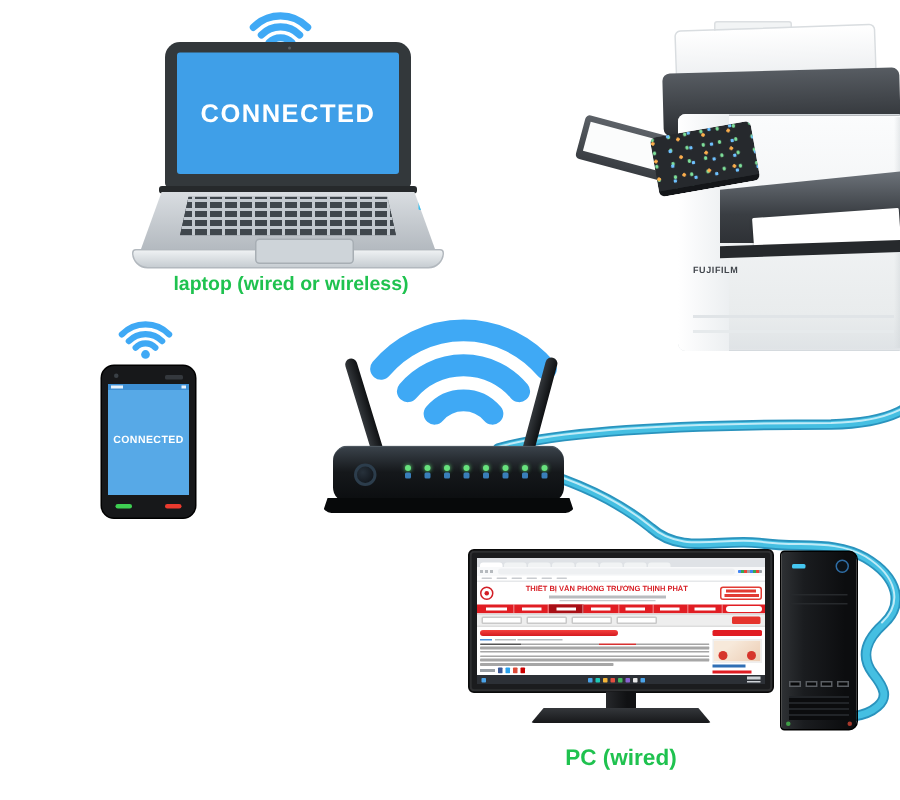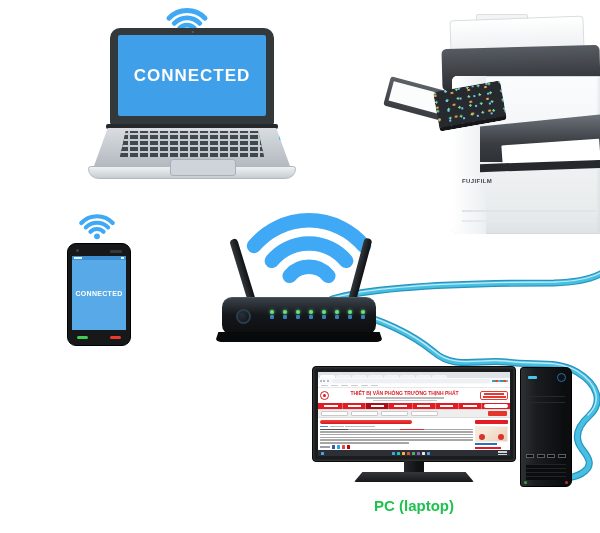--- a/index.html
+++ b/index.html
@@ -213,20 +213,21 @@
       <span>CONNECTED</span>
     </div>
   </div>
   <div class="laptop-hinge"></div>
   <div class="laptop-deck">
     <div class="laptop-kbd"></div>
     <span class="laptop-led"></span>
   </div>
   <div class="laptop-lip"></div>
   <div class="laptop-touchpad"></div>
+  <div class="dlabel" style="left:25px;top:181px;width:250px;font-size:13px;">laptop (wired or wireless)</div>
 
   <svg width="40" height="31" viewBox="0 0 44 34" style="position:absolute;left:33px;top:209px;">
     <circle class="wifi-dot" cx="22" cy="30" r="3.2"></circle>
     <path class="wifi-arc" stroke-width="4.6" d="M 14.8 25.0 A 10 10 0 0 1 29.2 25.0"></path>
     <path class="wifi-arc" stroke-width="4.6" d="M 9.8 20.2 A 17 17 0 0 1 34.2 20.2"></path>
     <path class="wifi-arc" stroke-width="4.6" d="M 4.7 15.3 A 24 24 0 0 1 39.3 15.3"></path>
   </svg>
 
   <div class="phone">
     <span class="phone-cam"></span>
@@ -441,15 +442,15 @@
     <span class="tusb">
         <i></i>
         <i></i>
         <i></i>
         <i></i>
       </span>
     <span class="tvents"></span>
     <span class="tfoot green"></span>
     <span class="tfoot red"></span>
   </div>
-  <div class="dlabel" style="left:295px;top:497px;width:150px;font-size:15px;">PC (laptop)</div>
+  <div class="dlabel" style="left:295px;top:497px;width:150px;font-size:15px;">PC (wired)</div>
 
 </div>
 
 </body></html>

